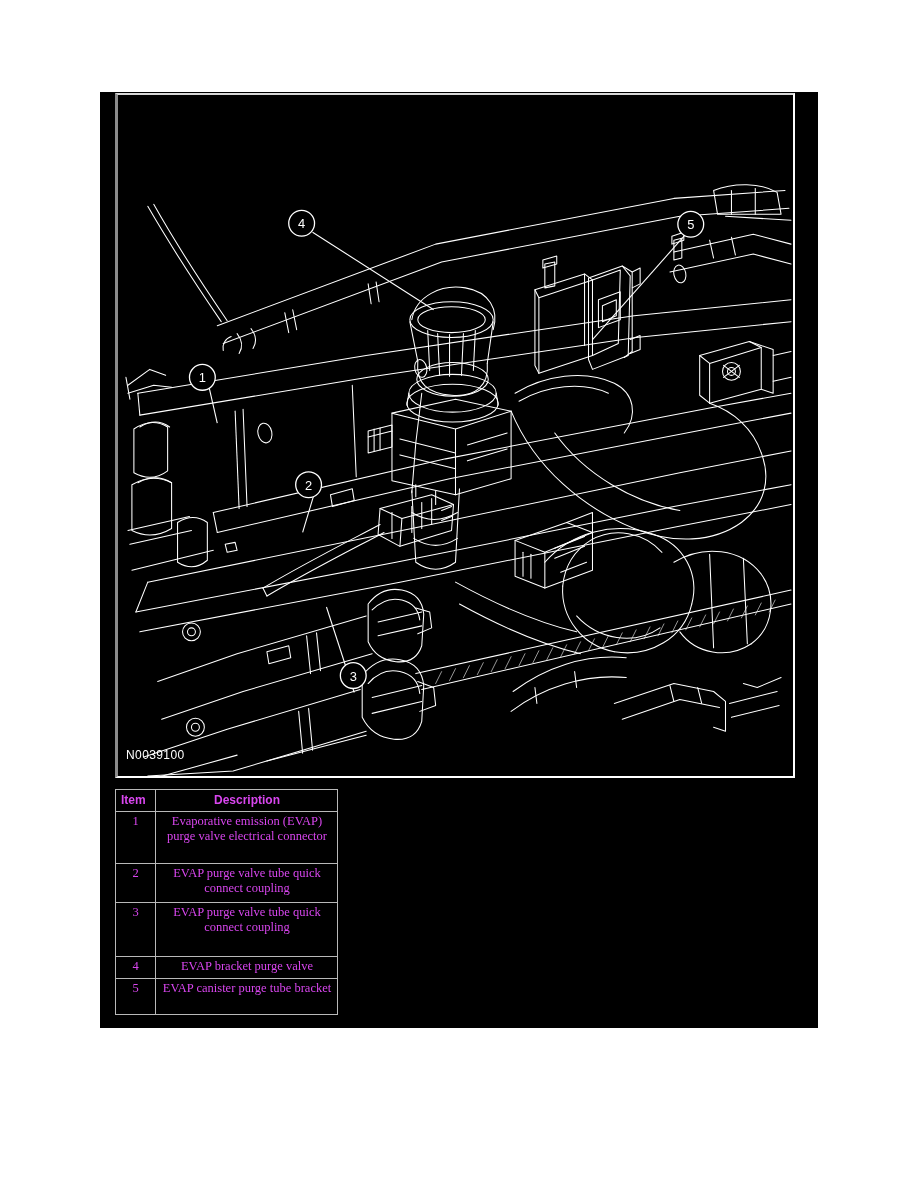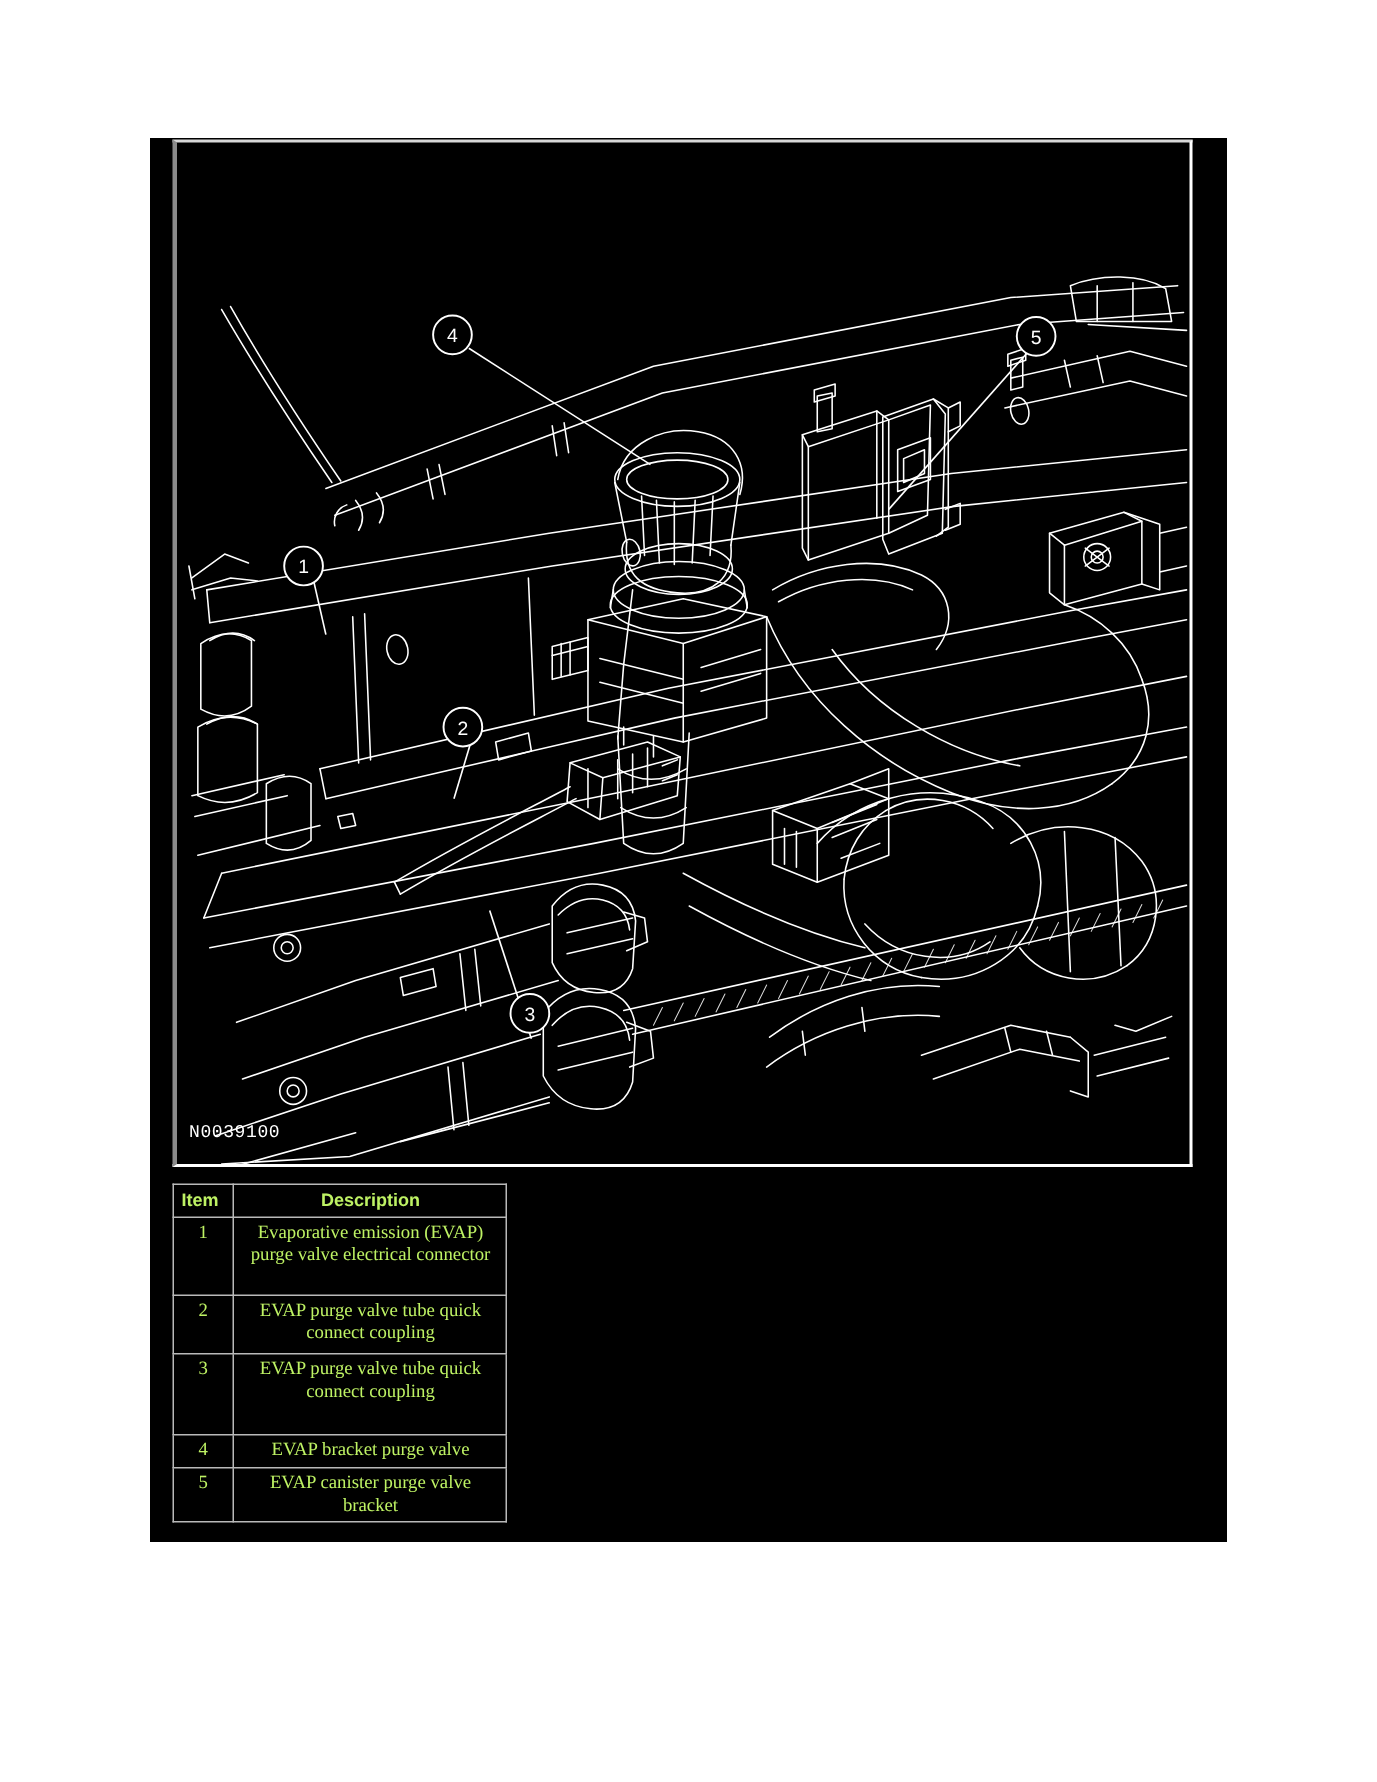--- a/index.html
+++ b/index.html
@@ -48,21 +48,21 @@
     height: 100%;
     display: block;
   }
 
   
   #figure-id {
     position: absolute;
     left: 126px;
     top: 748px;
     color: #ffffff;
-    font-family: Liberation Mono, monospace;
+    font-family: Liberation Sans, sans-serif;
     font-size: 12px;
     letter-spacing: 0.4px;
     white-space: nowrap;
     text-align: right;
   }
 
   
   #legend-table {
     position: absolute;
     left: 115px;
@@ -71,21 +71,21 @@
     border-collapse: collapse;
     table-layout: fixed;
     background: #000000;
   }
   #legend-table col.c-item { width: 40px; }
   #legend-table col.c-desc { width: 182px; }
 
   #legend-table th,
   #legend-table td {
     border: 1px solid #b9b9b9;
-    color: #bef264;
+    color: #d946ef;
     vertical-align: top;
     padding: 2px 4px 3px 5px;
   }
   #legend-table thead th {
     font-family: "Liberation Sans", sans-serif;
     font-weight: bold;
     font-size: 12px;
     text-align: center;
     padding-top: 3px;
     padding-bottom: 3px;
@@ -430,16 +430,16 @@
     <tr class="row-tall-3">
       <td class="cell-item">3</td>
       <td class="cell-desc">EVAP purge valve tube quick connect coupling</td>
     </tr>
     <tr class="row-short">
       <td class="cell-item">4</td>
       <td class="cell-desc">EVAP bracket purge valve</td>
     </tr>
     <tr class="row-two">
       <td class="cell-item">5</td>
-      <td class="cell-desc">EVAP canister purge valve bracket</td>
+      <td class="cell-desc">EVAP canister purge tube bracket</td>
     </tr>
   </tbody>
 </table>
 
 </body></html>

